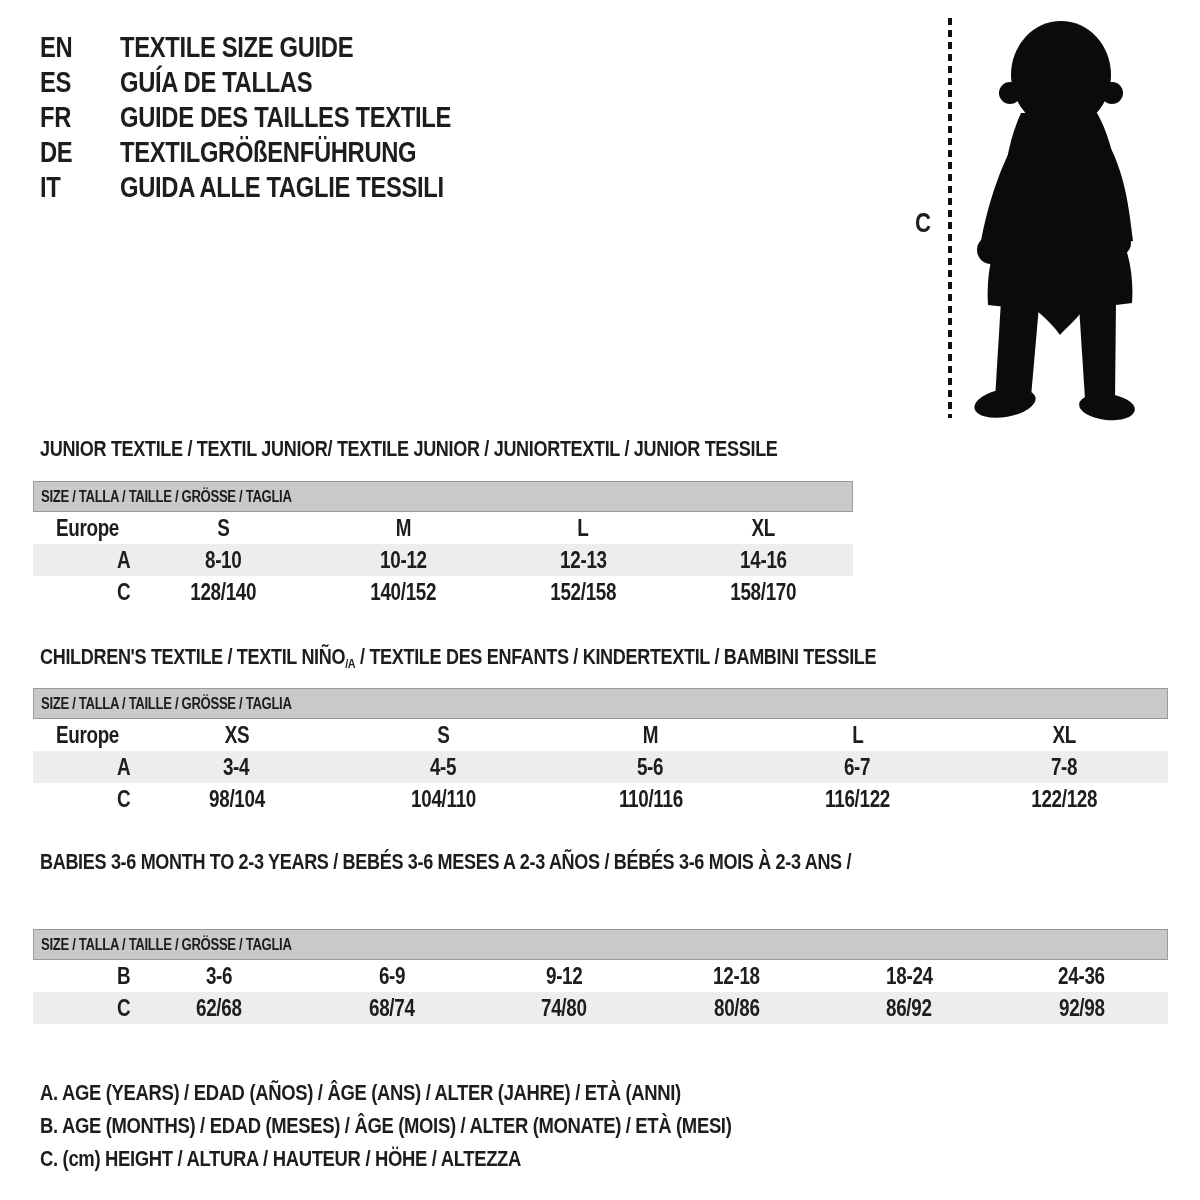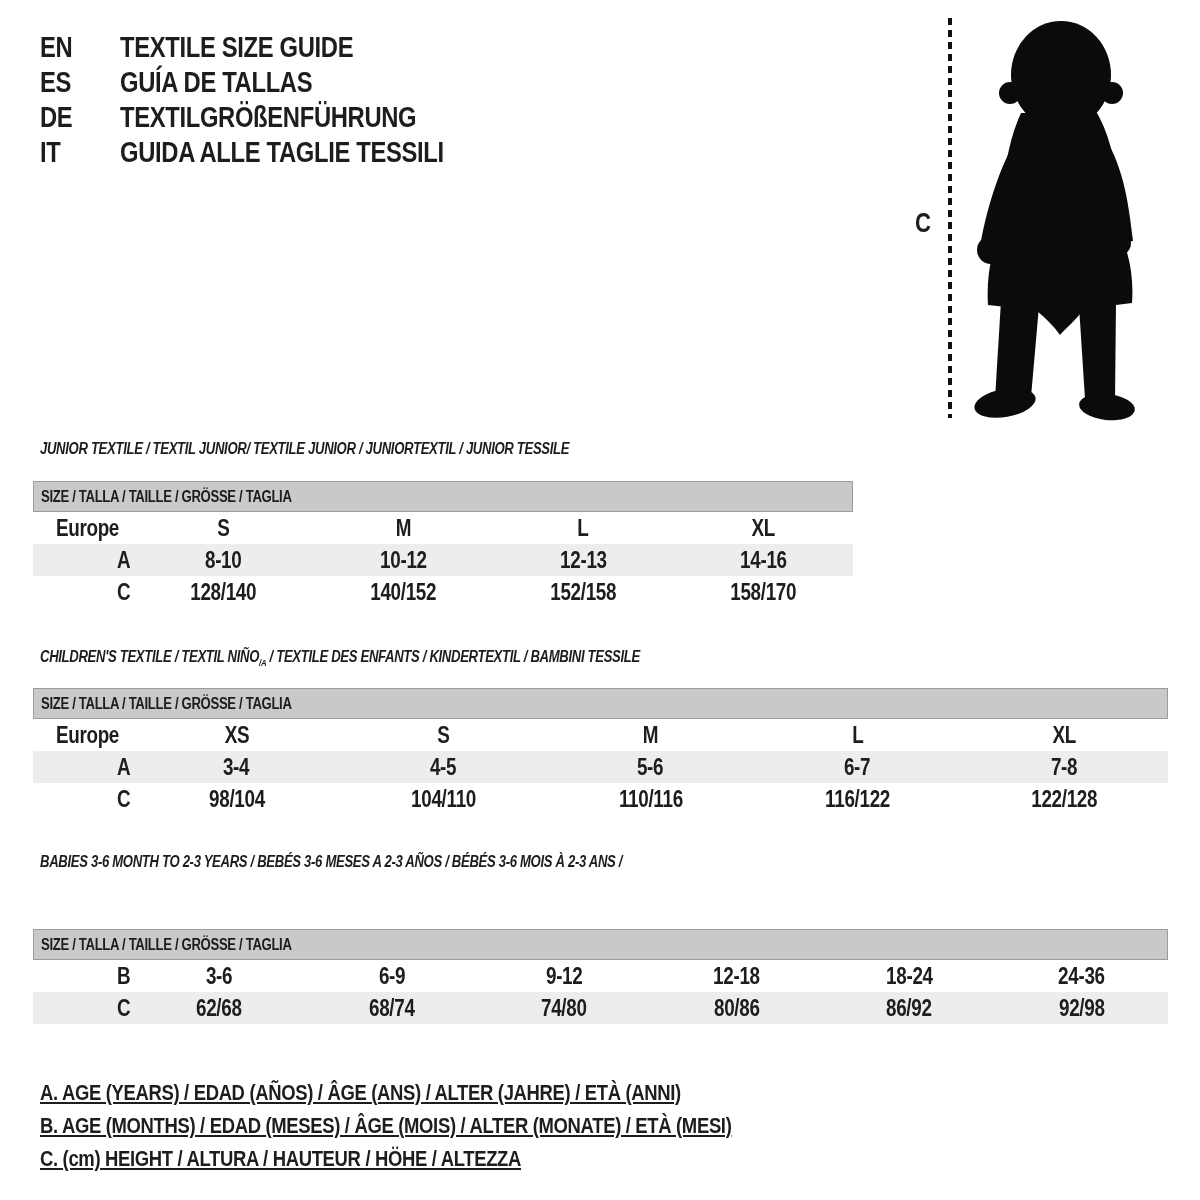--- a/index.html
+++ b/index.html
@@ -22,51 +22,55 @@
   .lang-row .code { width:80px; flex:0 0 80px; }
 
   
   .figure   { position:absolute; left:905px; top:10px; width:285px; height:418px; }
   .c-label  { position:absolute; left:10px; top:198px; font-size:27px; font-weight:700; }
   .dash-line{ position:absolute; left:43px; top:8px; width:4px; height:400px;
               background:repeating-linear-gradient(to bottom, #101010 0 7px, transparent 7px 12px); }
   .baby     { position:absolute; left:58px; top:3px; }
 
   
-  .sec-title { position:absolute; left:40px; font-size:16px; font-weight:700; line-height:32px;font-style:italic; }
+  .sec-title { position:absolute; left:40px; font-size:22px; font-weight:700; line-height:32px; }
   .size-table{ position:absolute; left:33px; }
   .sec0 .sec-title { top:433px; }  .sec0 .size-table { top:481px; width:820px; }
   .sec1 .sec-title { top:641px; }  .sec1 .size-table { top:688px; width:1135px; }
   .sec2 .sec-title { top:846px; }  .sec2 .size-table { top:929px; width:1135px; }
 
   .band { height:31px; background:var(--band-bg,#c9c9c9); border:1px solid var(--band-border,#9b9b9b);
           box-sizing:border-box; display:flex; align-items:center; padding-left:7px;
           font-size:16px; font-weight:700; }
   .trow { display:grid; height:32px; align-items:center; font-size:23px; font-weight:700; }
   .trow.stripe { background:var(--stripe-bg,#ededed); }
   .cell.label-cell { padding-left:7px; text-align:right; }
   .cell.val-cell   { text-align:center; }
 
   
-  .legend { position:absolute; left:40px; top:1076px;text-decoration:underline; }
+  .legend { position:absolute; left:40px; top:1076px; }
   .legend-line { height:33px; display:flex; align-items:center; font-size:22.5px; font-weight:700; }
 </style>
 </head>
 <body>
 
 <div class="page">
 
   <div class="lang-list" id="lang-list">
       <div class="lang-row">
         <span class="code cond">EN</span>
         <span class="cond">TEXTILE SIZE GUIDE</span>
       </div>
       <div class="lang-row">
         <span class="code cond">ES</span>
         <span class="cond">GUÍA DE TALLAS</span>
+      </div>
+      <div class="lang-row">
+        <span class="code cond">FR</span>
+        <span class="cond">GUIDE DES TAILLES TEXTILE</span>
       </div>
       <div class="lang-row">
         <span class="code cond">DE</span>
         <span class="cond">TEXTILGRÖßENFÜHRUNG</span>
       </div>
       <div class="lang-row">
         <span class="code cond">IT</span>
         <span class="cond">GUIDA ALLE TAGLIE TESSILI</span>
       </div>
     </div>

